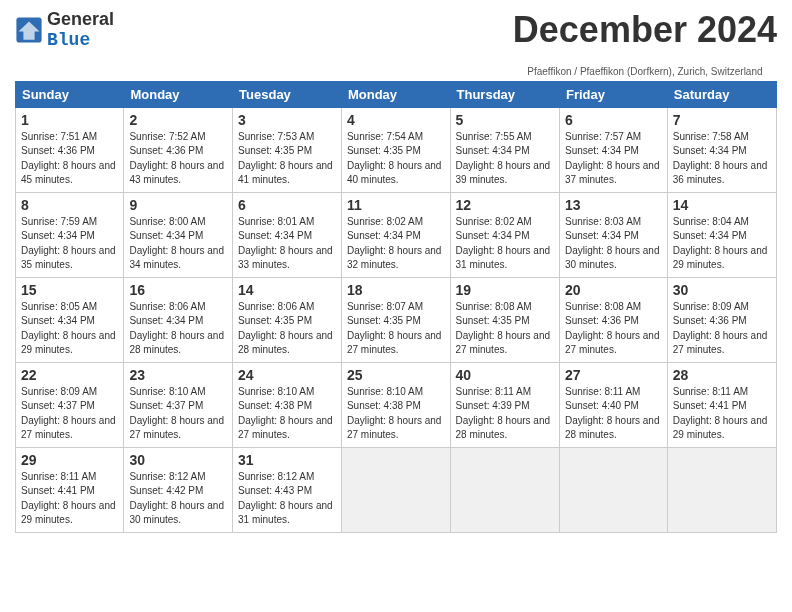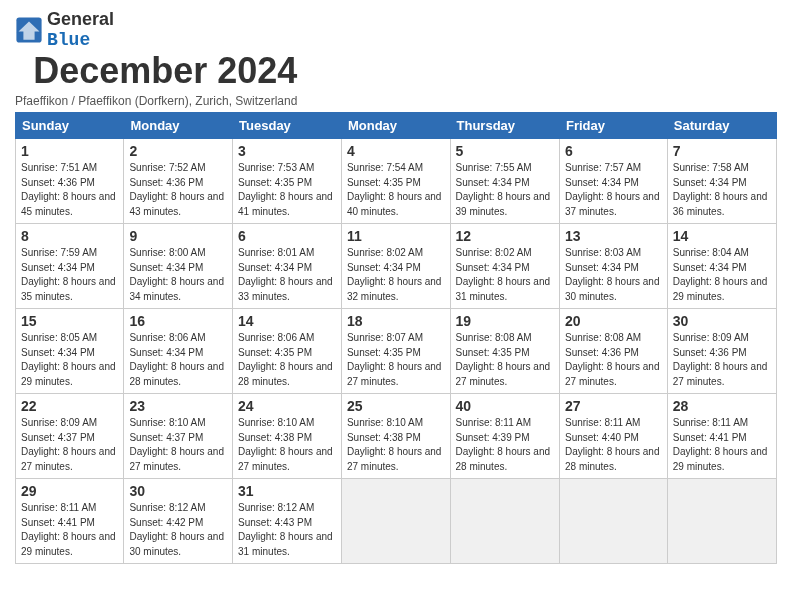--- a/index.html
+++ b/index.html
@@ -8,51 +8,50 @@
       background: #fff;
       width: 792px;
       min-height: 612px;
       padding: 10px 15px;
     }
     .header-logo {
       display: flex;
       align-items: flex-start;
       justify-content: space-between;
       margin-bottom: 4px;
-      flex-direction: column;
     }
     .logo-area {
       display: flex;
       align-items: center;
     }
     .logo-text {
       font-size: 18px;
       font-weight: bold;
       color: #333;
       line-height: 1.1;
     }
     .logo-text .blue { color: #1a6bb5; font-family: Liberation Mono, monospace; }
     .logo-icon {
       width: 28px;
       height: 28px;
       margin-right: 4px;
     }
     .title-block {
-      text-align: right;
+      text-align: center;
     }
     .month-title {
       font-size: 36px;
       font-weight: bold;
       color: #333;
       line-height: 1.1;
     }
     .location-title {
-      font-size: 12px;
+      font-size: 10px;
       color: #555;
-      margin-top: 4px;
+      margin-top: 16px;
     }
     table {
       width: 100%;
       border-collapse: collapse;
     }
     th {
       background-color: #2e6db4;
       color: white;
       font-size: 13px;
       font-weight: bold;

